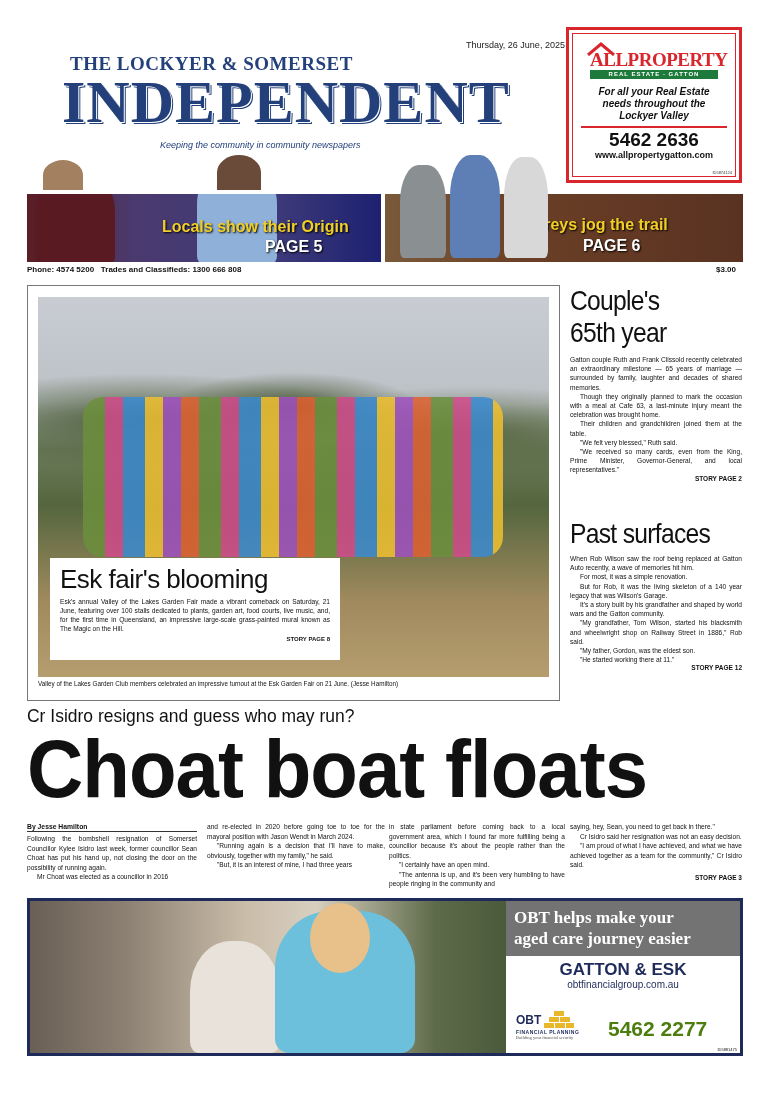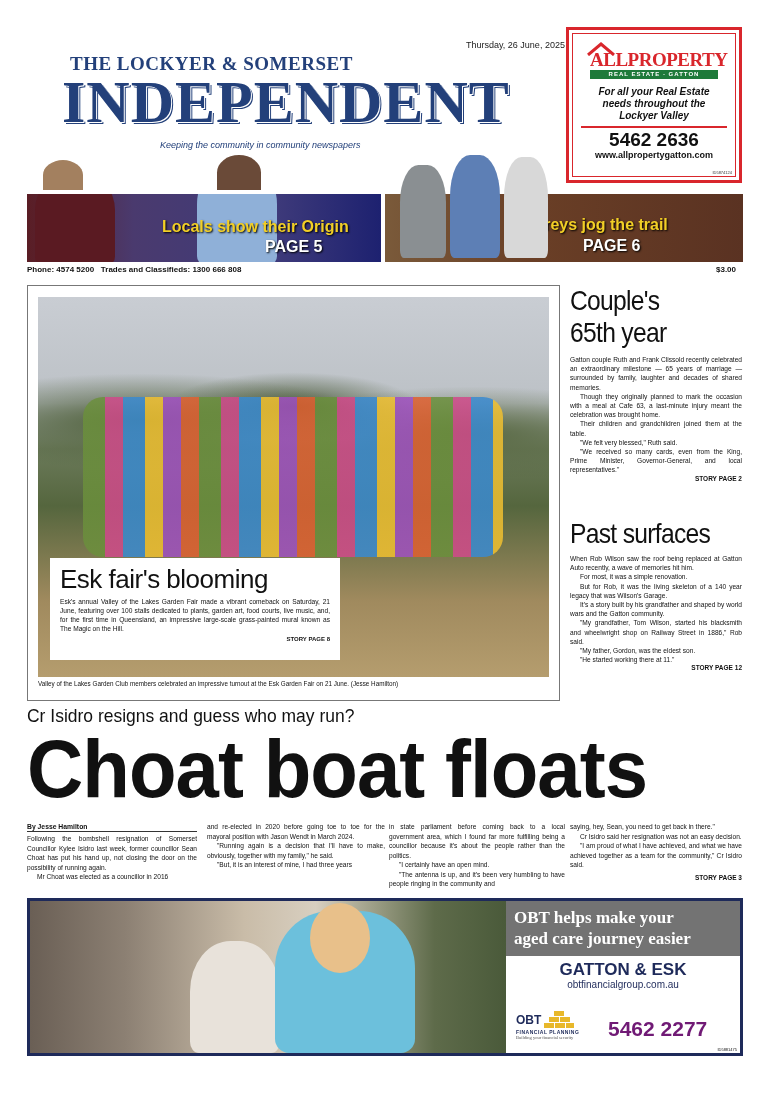--- a/index.html
+++ b/index.html
@@ -57,21 +57,21 @@
 .obt{left:27px;top:898px;width:716px;height:158px;border:3px solid #1e2a5a;overflow:hidden}
 .obt-photo{position:absolute;left:0;top:0;width:476px;height:152px;background:linear-gradient(90deg,#6a5f55 0%,#8c8073 20%,#c9bca8 45%,#d8cfc0 60%,#5e6b4a 85%,#4a5a3a 100%)}
 .obt-right{position:absolute;left:476px;top:0;width:234px;height:152px;background:#fff}
 .obt-banner{background:#737373;color:#fff;font-family:"Liberation Serif",serif;font-weight:bold;font-size:17px;line-height:21px;padding:6px 8px 7px}
 .obt-loc{text-align:center;font-size:17px;font-weight:bold;color:#1e2a5a;margin-top:5px;line-height:18px}
 .obt-web{text-align:center;font-size:10px;color:#1e2a5a}
 .obt-logo{position:absolute;left:10px;top:110px}
 .obt-logo .o{font-size:12px;font-weight:bold;color:#1e2a5a;line-height:18px}
 .obt-logo .fp{font-size:5px;color:#1e2a5a;letter-spacing:0.5px;font-weight:bold}
 .obt-logo .bf{font-size:4.5px;color:#555;font-family:"Liberation Serif",serif}
-.obt-phone{position:absolute;left:102px;top:116px;font-size:21px;font-weight:bold;color:#701a75}
+.obt-phone{position:absolute;left:102px;top:116px;font-size:21px;font-weight:bold;color:#4d7c0f}
 .obt-code{position:absolute;right:3px;bottom:1px;font-size:4px}
 </style>
 </head>
 <body>
 
 <div class="abs date">Thursday, 26 June, 2025</div>
 <div class="abs mast-top">THE LOCKYER &amp; SOMERSET</div>
 <div class="abs mast-main">INDEPENDENT</div>
 <div class="abs tagline">Keeping the community in community newspapers</div>
 

